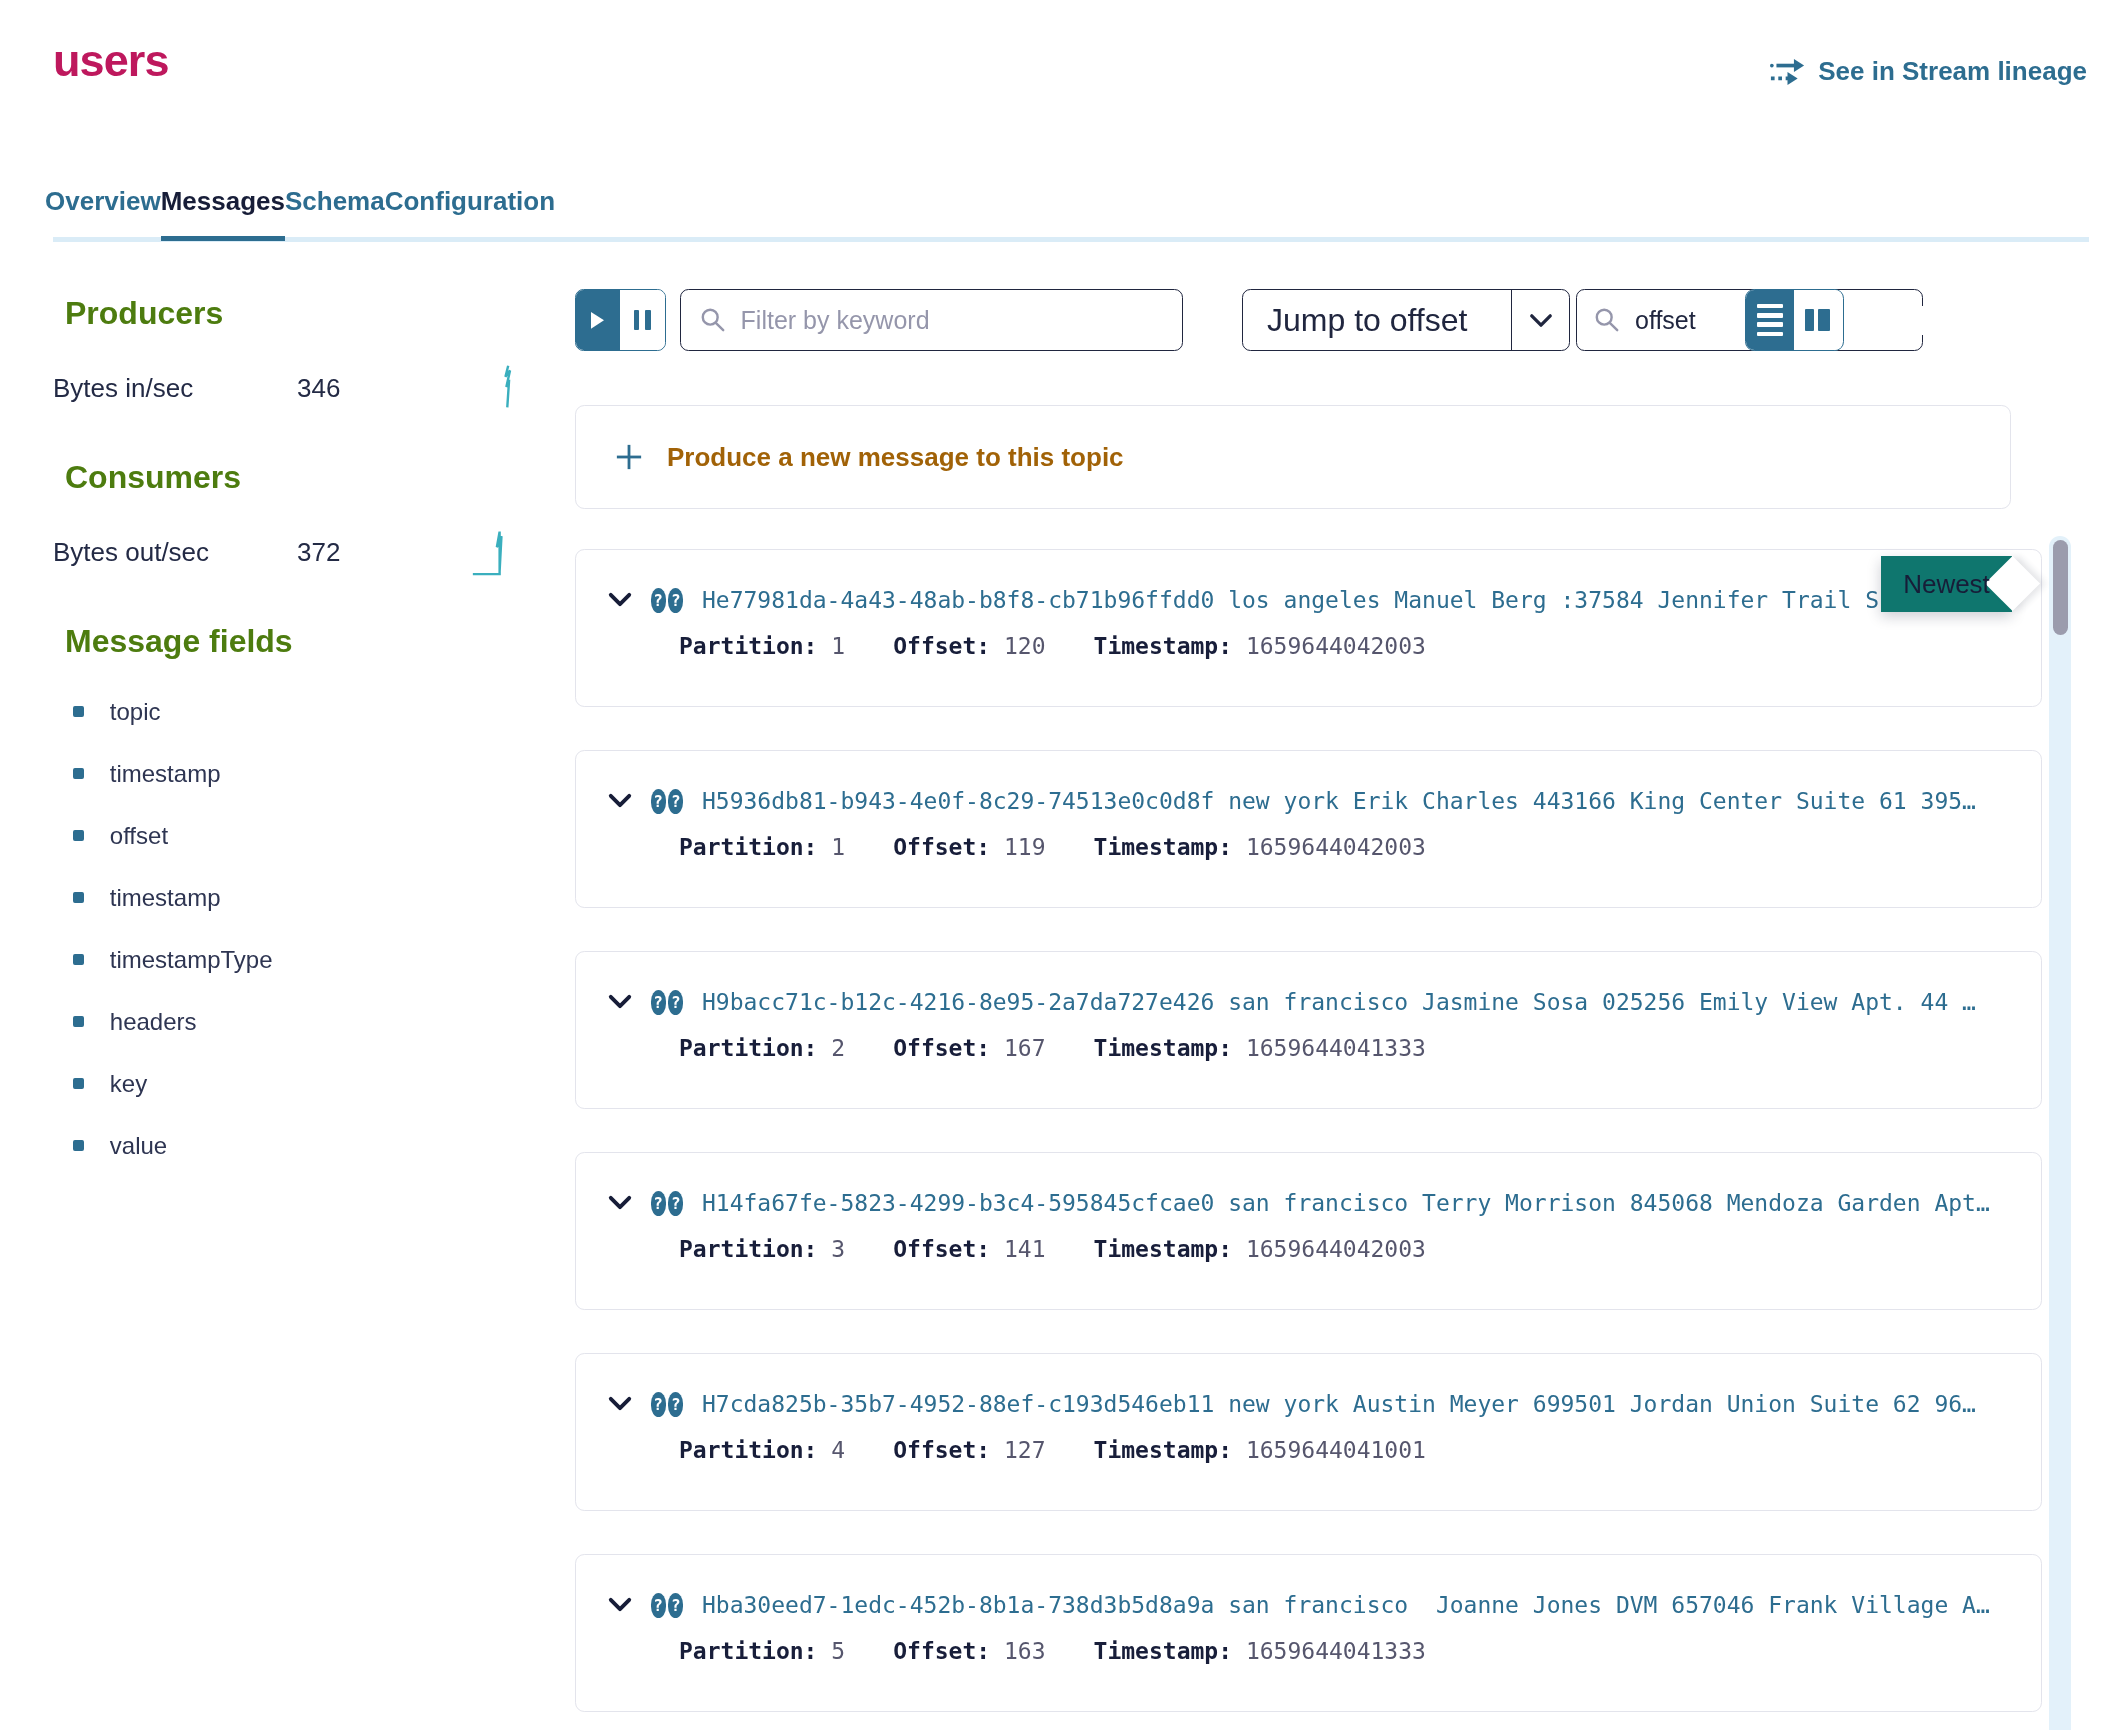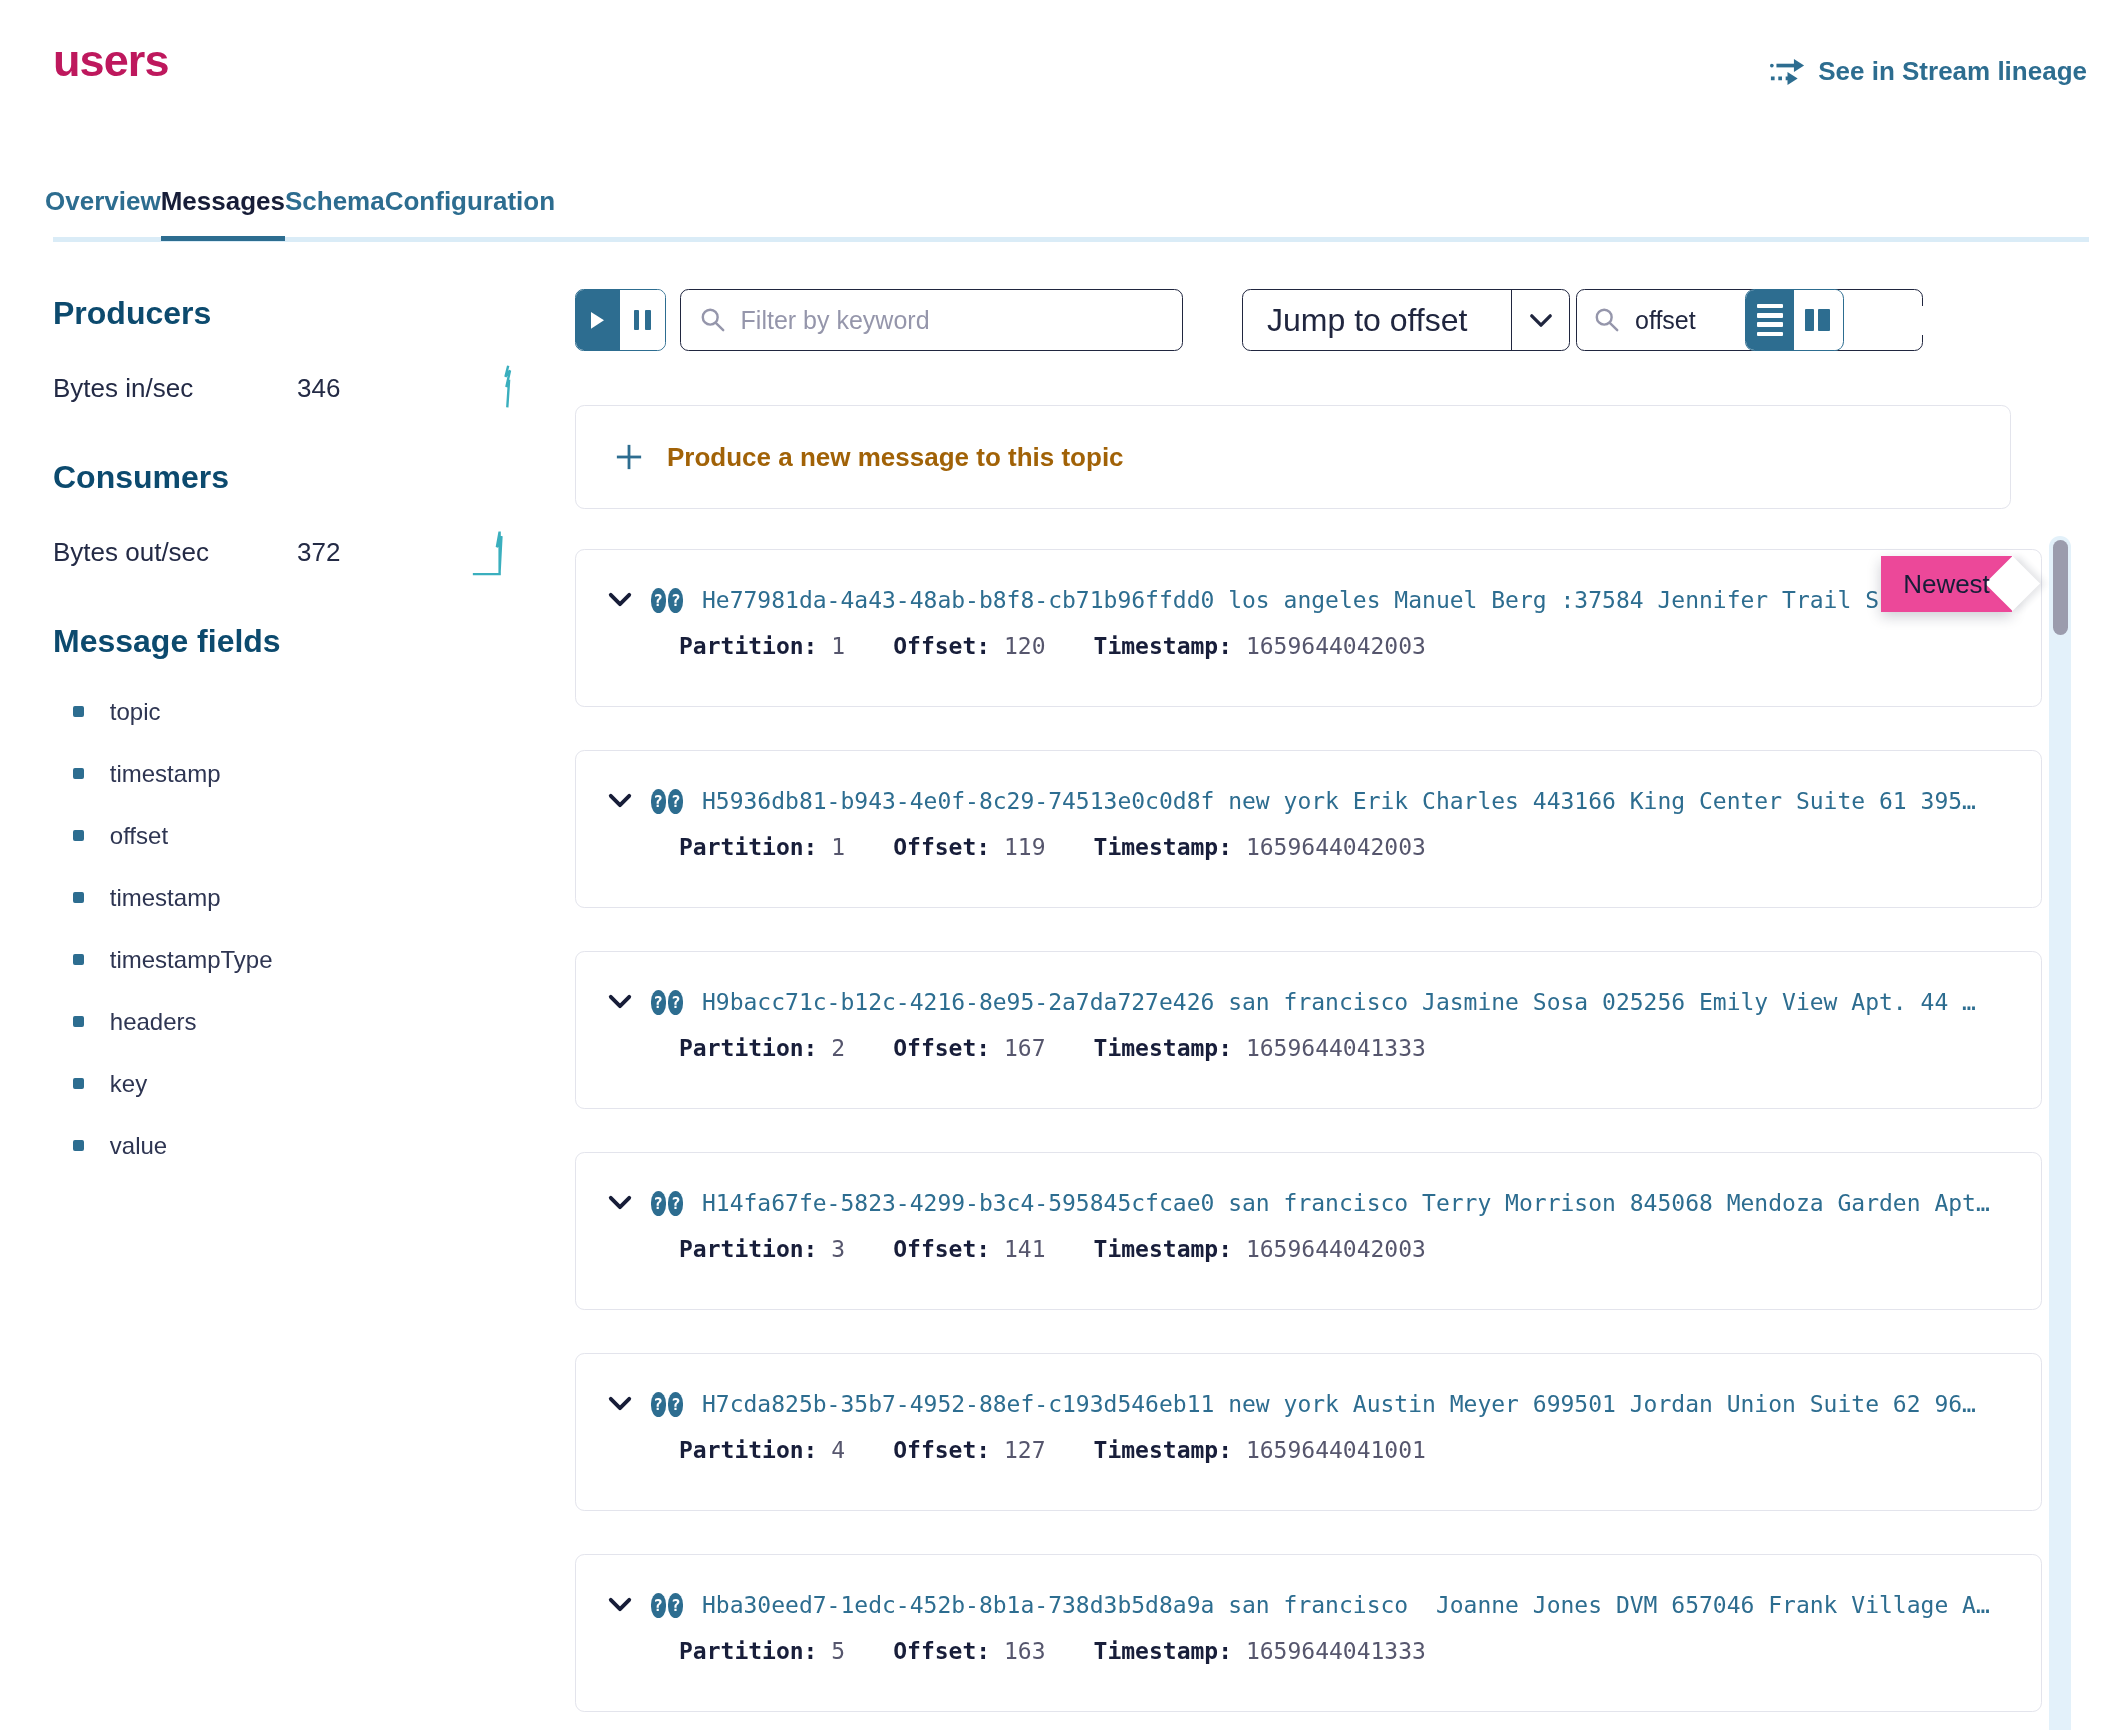--- a/index.html
+++ b/index.html
@@ -15,21 +15,21 @@
   
   .tabs { position:absolute; left:45px; top:186px; display:flex; z-index:2; }
   .tab { font-size:26px; font-weight:600; color:#2d6d90; padding-bottom:18.6px;
          border-bottom:5.6px solid transparent; cursor:pointer; }
   .tab.active { color:#171d38; font-weight:700; border-bottom-color:#2d6d90; }
   .tabs-underline { position:absolute; left:53px; right:35px; top:237px; height:4.7px;
                     background:#daecf7; z-index:1; }
 
   
   .sidebar { position:absolute; left:53px; top:295px; width:466px; }
-  .side-h { font-size:32px; font-weight:700; color:#0c4a6e; }
+  .side-h { font-size:32px; font-weight:700; color:#4d7c0f;margin-left:12px; }
   .metric-row { display:flex; align-items:center; margin:32px 0 47px 0; height:48px; }
   .metric-label { font-size:26px; color:#232a45; width:244px; }
   .metric-value { font-size:26px; color:#232a45; }
   .spark { margin-left:auto; }
   .fields-h { margin-top:13px; }
   .fields-list { list-style:none; margin-top:20.5px; }
   .fields-list li { display:flex; align-items:center; gap:26px; height:62px; padding-left:19.6px; }
   .bullet { width:11.2px; height:11.2px; background:#2d6d90; border-radius:1.9px; flex:0 0 auto; }
   .field-name { font-size:24px; color:#2e3552; }
 
@@ -88,21 +88,21 @@
   .lbl { font-weight:700; color:#181e3a; }
   .val { color:#56566d; }
 
   
   .scroll-track { position:absolute; left:2049px; top:536px; width:22.4px; height:1194px;
                   background:#e3f1fa; border-radius:11.2px 11.2px 0 0; }
   .scroll-thumb { position:absolute; left:3.7px; top:3.7px; width:15px; height:95px;
                   background:#9b9cad; border-radius:7.5px; cursor:grab; }
 
   
-  .tooltip { position:absolute; left:1881px; top:556px; width:131px; height:56px; background:#ec4899;
+  .tooltip { position:absolute; left:1881px; top:556px; width:131px; height:56px; background:#0f766e;
              z-index:10; display:flex; align-items:center; justify-content:center;
              box-shadow:0 4.7px 13px rgba(23,29,56,0.22); }
   .tooltip::after { content:""; position:absolute; right:-19.6px; top:8.4px; width:39px; height:39px;
                     background:#fff; transform:rotate(45deg);
                     box-shadow:3.7px -3.7px 7.5px rgba(23,29,56,0.12); z-index:-1; }
   .tooltip span { font-size:26px; color:#171d38; position:relative; z-index:1; }
 </style>
 </head>
 <body>
 

